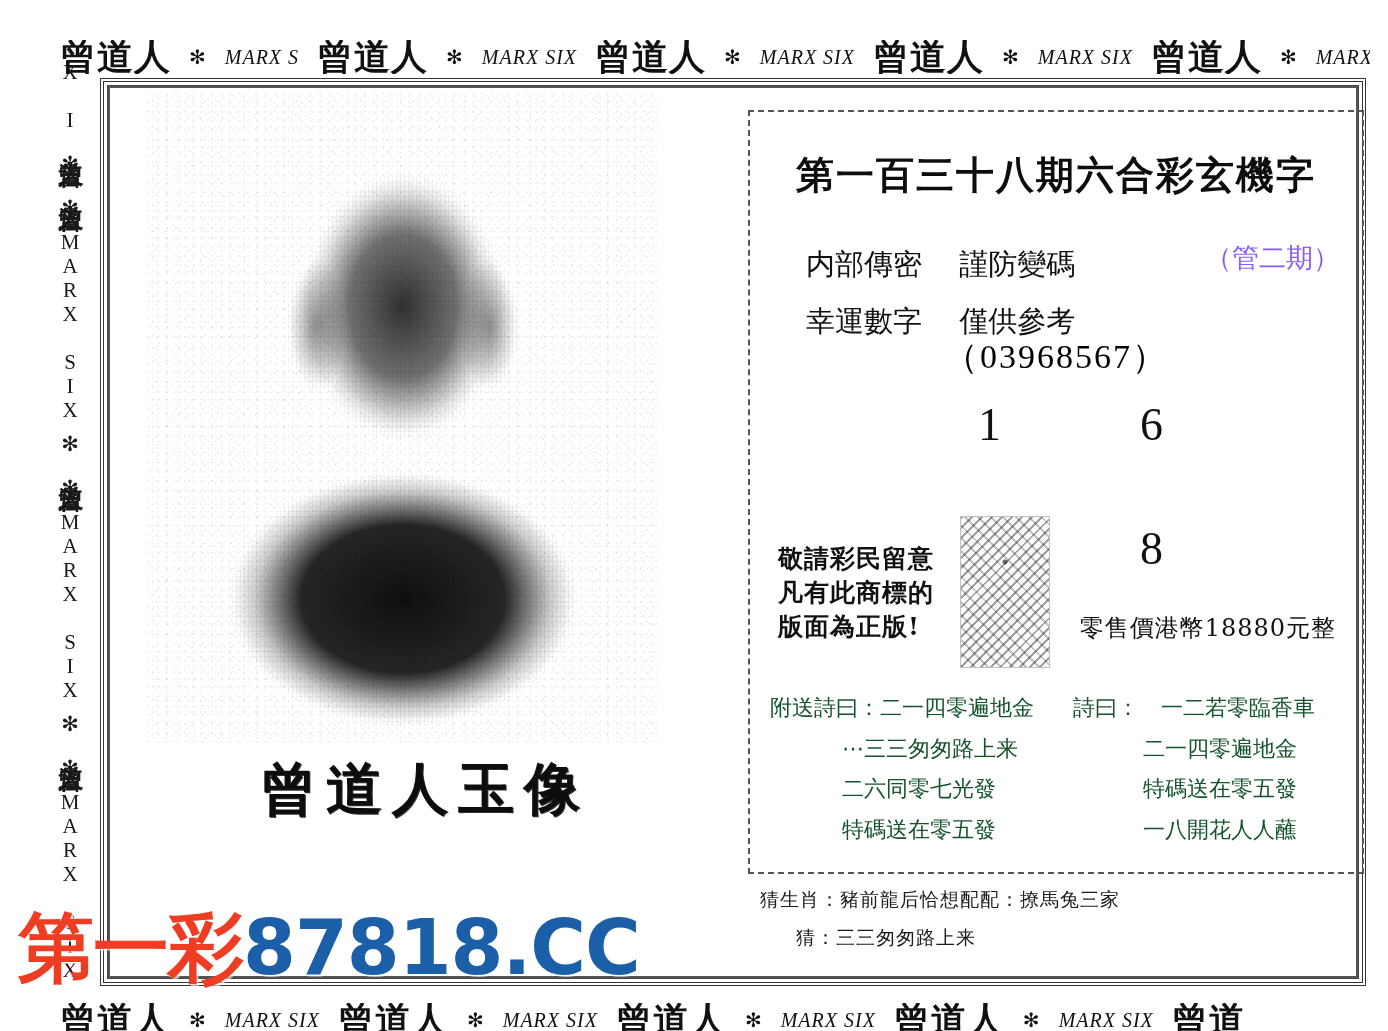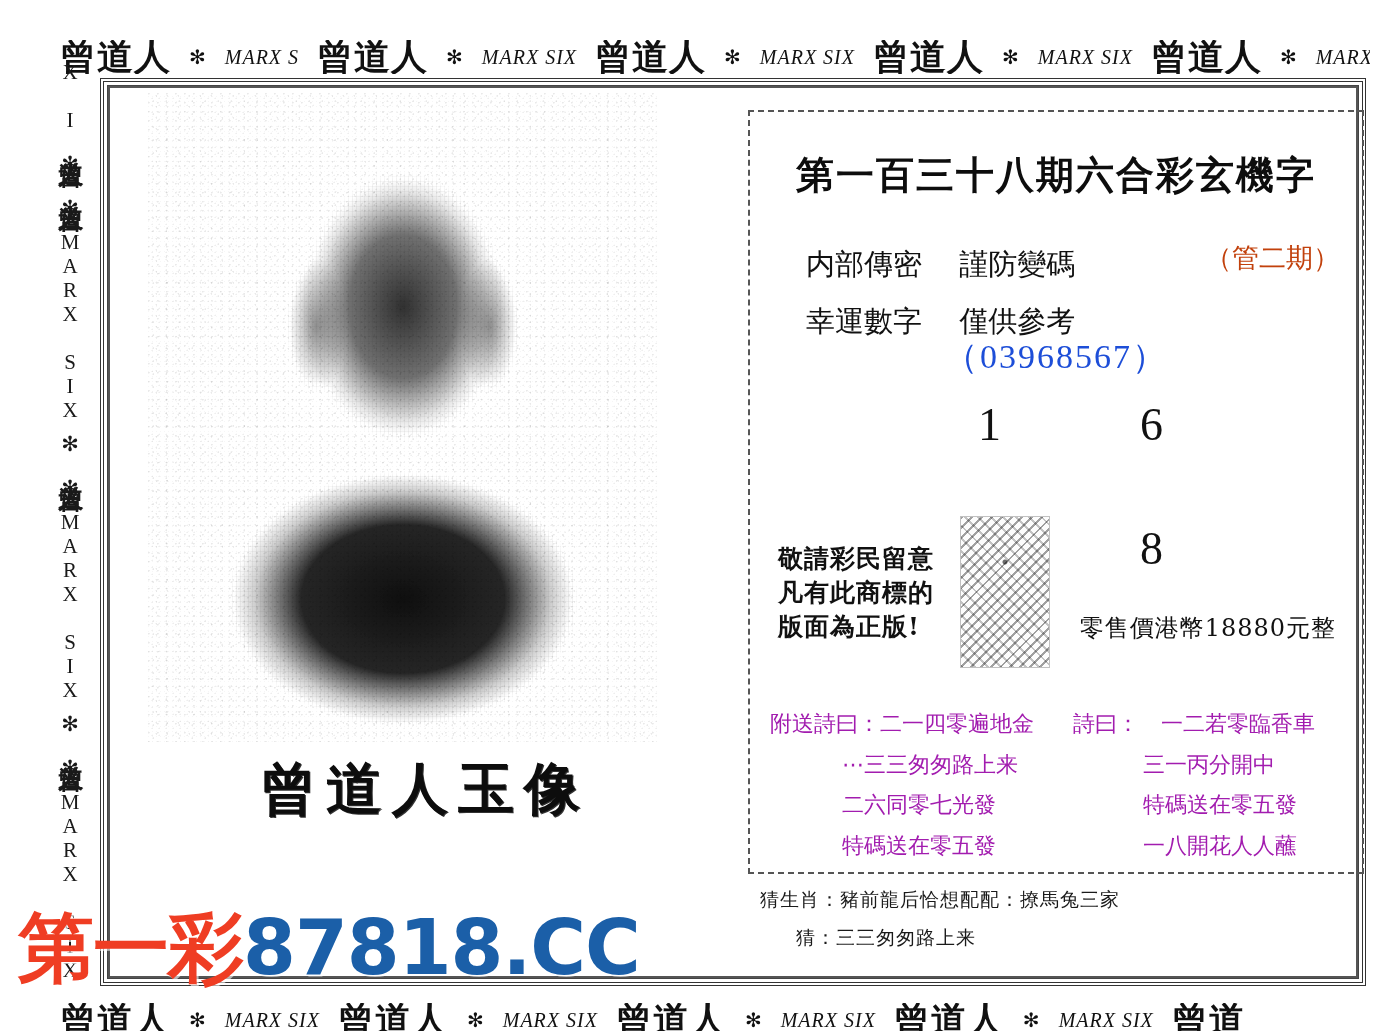--- a/index.html
+++ b/index.html
@@ -190,32 +190,32 @@
     line-height: 1.55;
     color: #111;
   }
   .rp-lines .col2 { display: inline-block; margin-left: 28px; margin-top: 12px; }
   .rp-paren {
     position: absolute;
     right: 22px;
     top: 128px;
     font-family: "DejaVu Serif", serif;
     font-size: 27px;
-    color: #c2410c;
+    color: #8b5cf6;
   }
   .rp-code {
     position: absolute;
     left: 0;
     top: 222px;
     width: 612px;
     text-align: center;
     font-family: "Liberation Serif", serif;
     font-size: 34px;
     letter-spacing: 2px;
-    color: #1d4ed8;
+    color: #000000;
   }
   .rp-bignums {
     position: absolute;
     left: 0;
     top: 280px;
     width: 612px;
     height: 190px;
   }
   .bignum {
     position: absolute;
@@ -260,28 +260,28 @@
     top: 500px;
     font-family: "DejaVu Serif", serif;
     font-size: 24px;
     color: #111;
     letter-spacing: 1px;
   }
 
   .poem-area {
     position: absolute;
     left: 20px;
-    top: 592px;
+    top: 576px;
     width: 580px;
     display: flex;
     gap: 26px;
     font-family: "DejaVu Serif", serif;
     font-size: 22px;
     line-height: 1.85;
-    color: #a21caf;
+    color: #14532d;
   }
   .poem-col { flex: 1; }
   .poem-col .pc-head { white-space: nowrap; }
   .poem-col .pc-line { white-space: nowrap; padding-left: 72px; }
   .poem-col.right .pc-line { padding-left: 70px; }
 
   .zodiac-area {
     position: absolute;
     left: 760px;
     top: 880px;
@@ -413,21 +413,21 @@
 
   <div class="poem-area">
     <div class="poem-col left">
       <div class="pc-head">附送詩曰：二一四零遍地金</div>
       <div class="pc-line">⋯三三匆匆路上来</div>
       <div class="pc-line">二六同零七光發</div>
       <div class="pc-line">特碼送在零五發</div>
     </div>
     <div class="poem-col right">
       <div class="pc-head">詩曰：　一二若零臨香車</div>
-      <div class="pc-line">三一丙分開中</div>
+      <div class="pc-line">二一四零遍地金</div>
       <div class="pc-line">特碼送在零五發</div>
       <div class="pc-line">一八開花人人蘸</div>
     </div>
   </div>
 </div>
 
 <div class="zodiac-area">
   <div class="za-row">猜生肖：豬前龍后恰想配配：撩馬兔三家</div>
   <div class="za-row indent">猜：三三匆匆路上来</div>
 </div>

